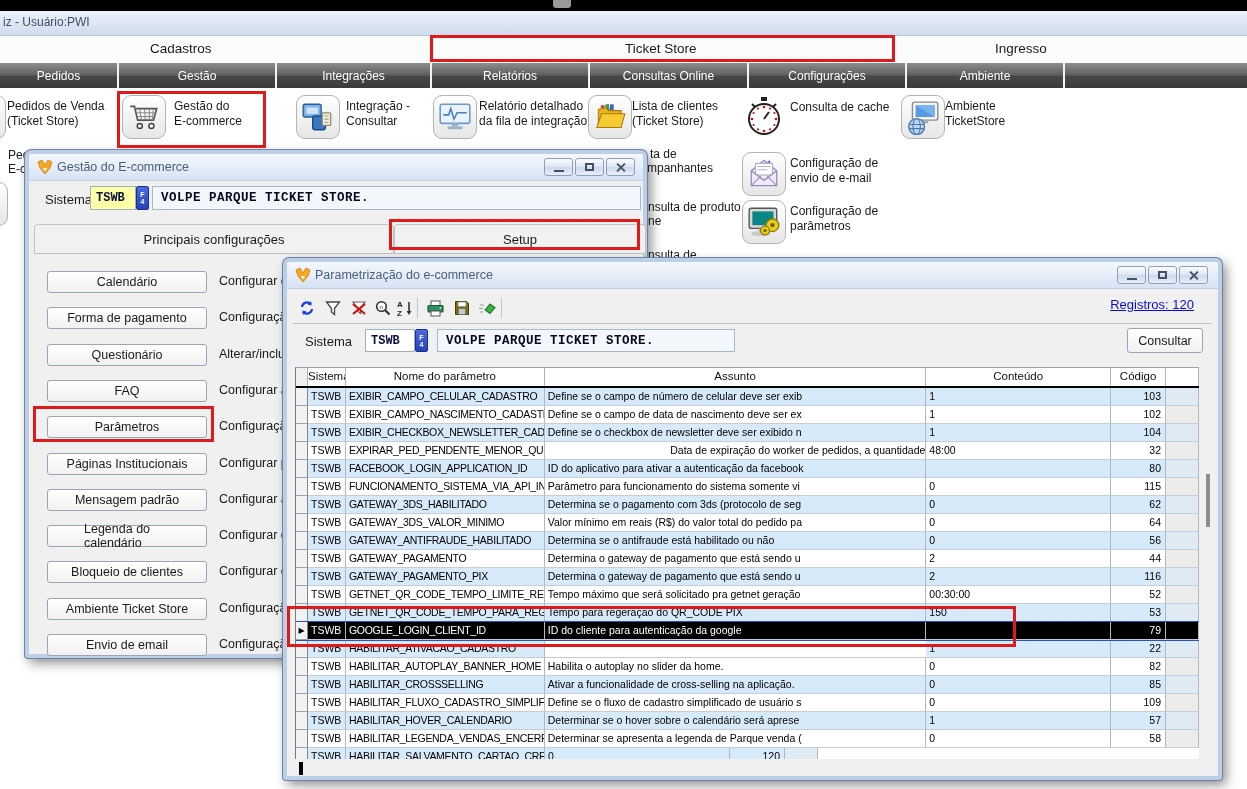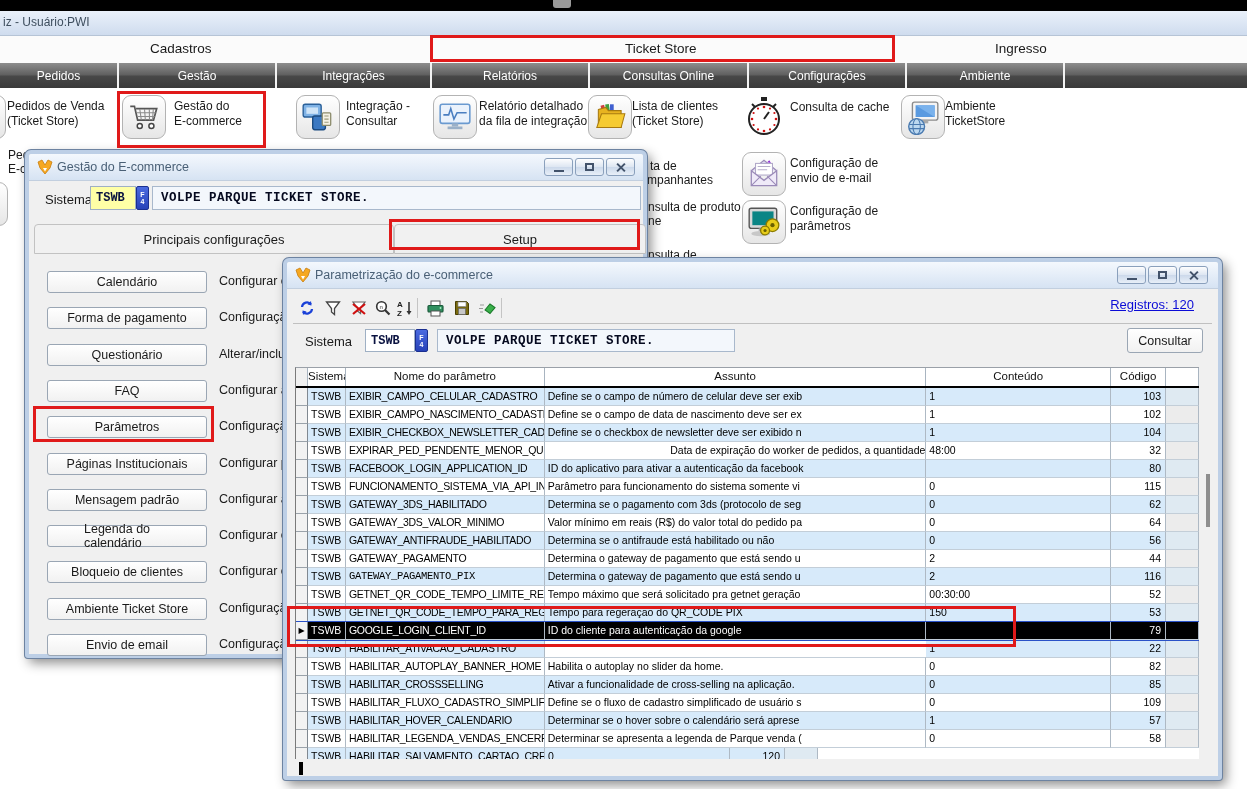--- a/index.html
+++ b/index.html
@@ -228,21 +228,21 @@
   </div>
   <div class="abs sc-lab" style="left:945px;top:99px;">
     <span>Ambiente</span><br>
     <span>TicketStore</span>
   </div>
 
   <div class="abs icw" style="left:-36px;top:182px;"></div>
   <div class="abs frag" style="left:8px;top:148px;">
     <span>Ped</span><br><span>E-c</span>
   </div>
-  <div class="abs frag" style="left:650px;top:159px;">
+  <div class="abs frag" style="left:650px;top:147px;">
     <span>ta de</span><br><span style="margin-left:-3px;">mpanhantes</span>
   </div>
   <div class="abs frag" style="left:648px;top:200px;">
     <span>nsulta de produto</span><br><span>ne</span>
   </div>
   <div class="abs frag" style="left:648px;top:248px;">
     <span>nsulta de</span>
   </div>
 
   <div class="abs" style="left:742px;top:152px;">
@@ -520,21 +520,21 @@
           <div class="c" style="width: 38px;">TSWB</div>
           <div class="c nome-c" style="width: 199px;">GATEWAY_PAGAMENTO</div>
           <div class="c" style="width: 382px;">Determina o gateway de pagamento que está sendo u</div>
           <div class="c" style="width: 185px;">2</div>
           <div class="c c-num" style="width: 55px;">44</div>
           <div class="c c-extra" style="width: 33px;"></div>
         </div>
         <div class="t-row alt">
           <div class="c-ind" style="width: 12px;"></div>
           <div class="c" style="width: 38px;">TSWB</div>
-          <div class="c nome-c" style="width: 199px; font-family: Liberation Mono, monospace;">GATEWAY_PAGAMENTO_PIX</div>
+          <div class="c nome-c" style="width: 199px;">GATEWAY_PAGAMENTO_PIX</div>
           <div class="c" style="width: 382px;">Determina o gateway de pagamento que está sendo u</div>
           <div class="c" style="width: 185px;">2</div>
           <div class="c c-num" style="width: 55px;">116</div>
           <div class="c c-extra" style="width: 33px;"></div>
         </div>
         <div class="t-row">
           <div class="c-ind" style="width: 12px;"></div>
           <div class="c" style="width: 38px;">TSWB</div>
           <div class="c nome-c" style="width: 199px;">GETNET_QR_CODE_TEMPO_LIMITE_REGE</div>
           <div class="c" style="width: 382px;">Tempo máximo que será solicitado pra getnet geração</div>

